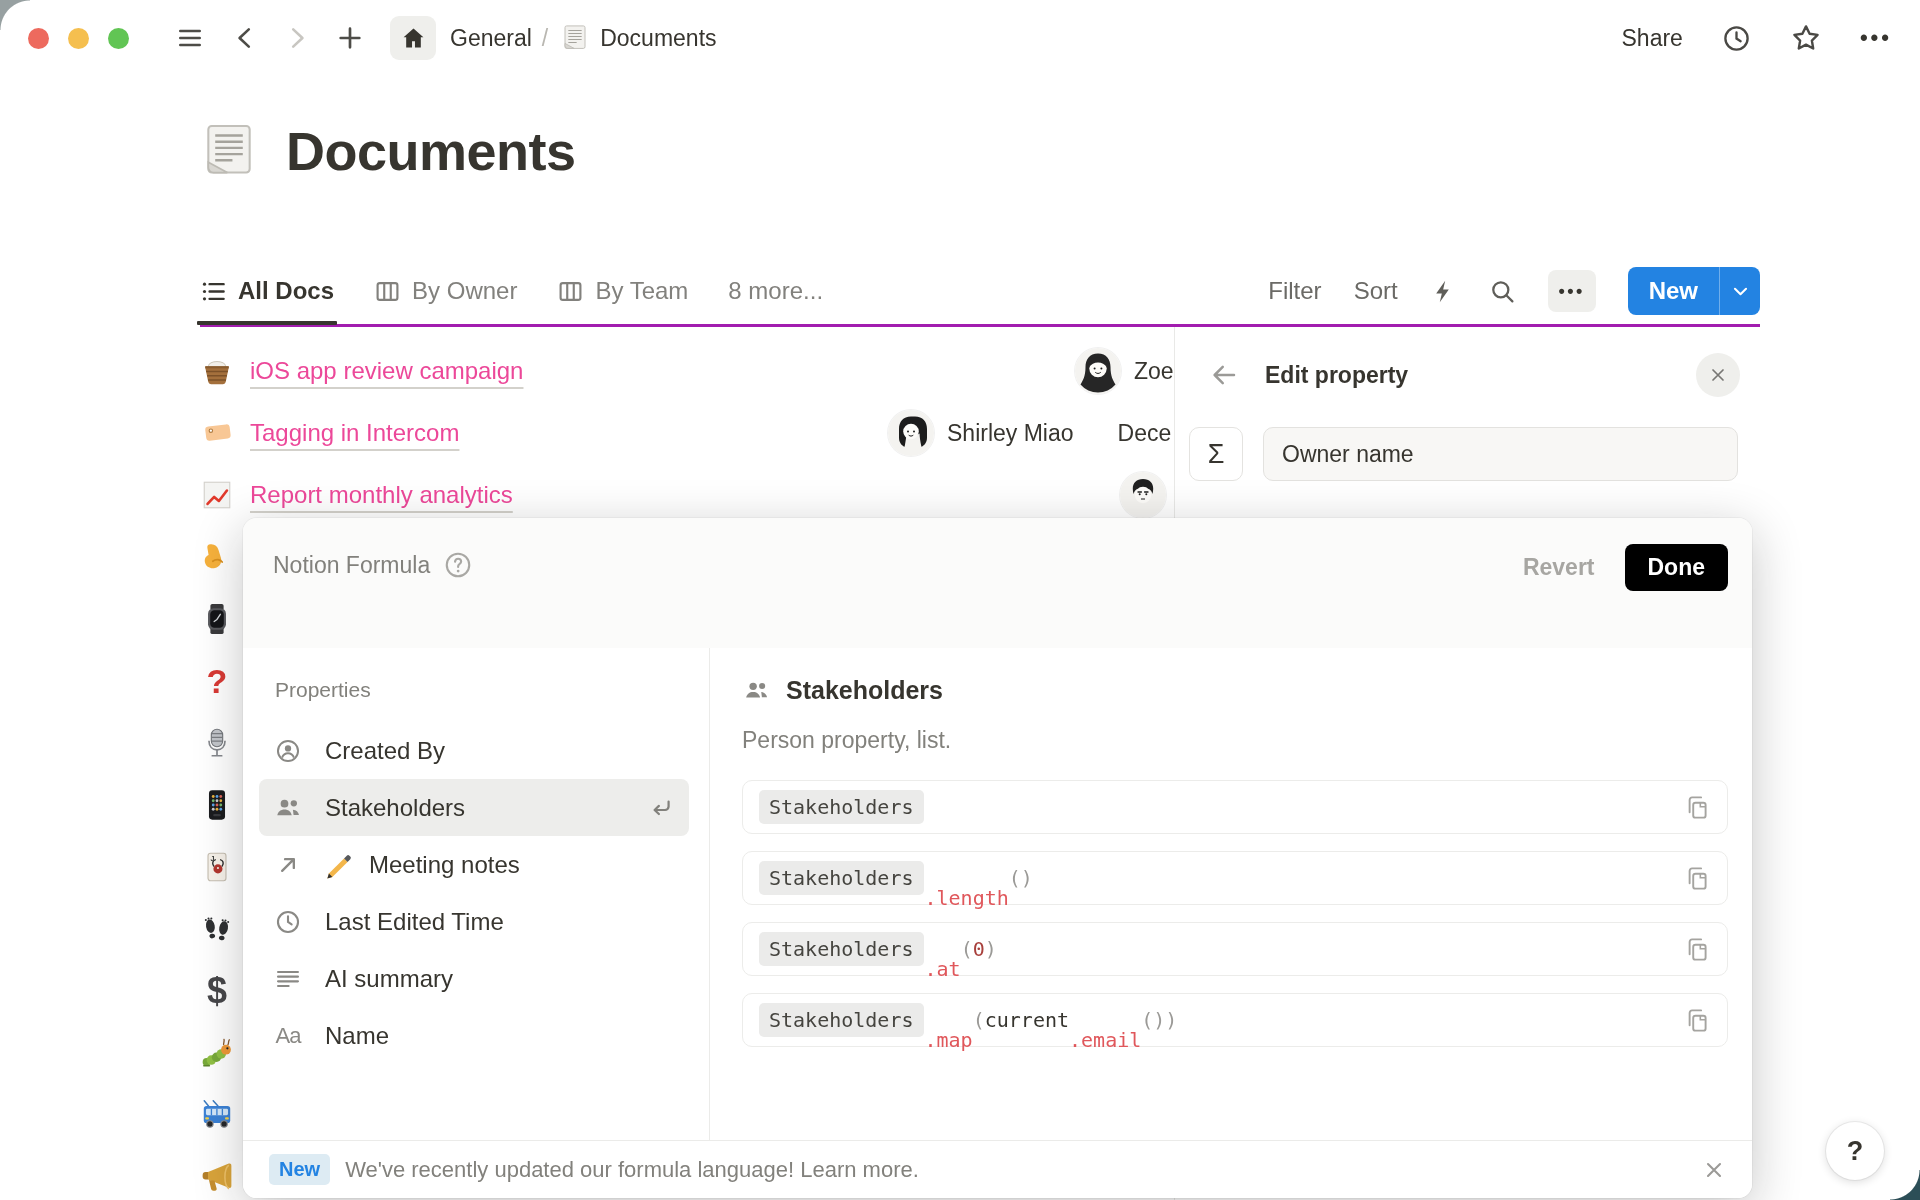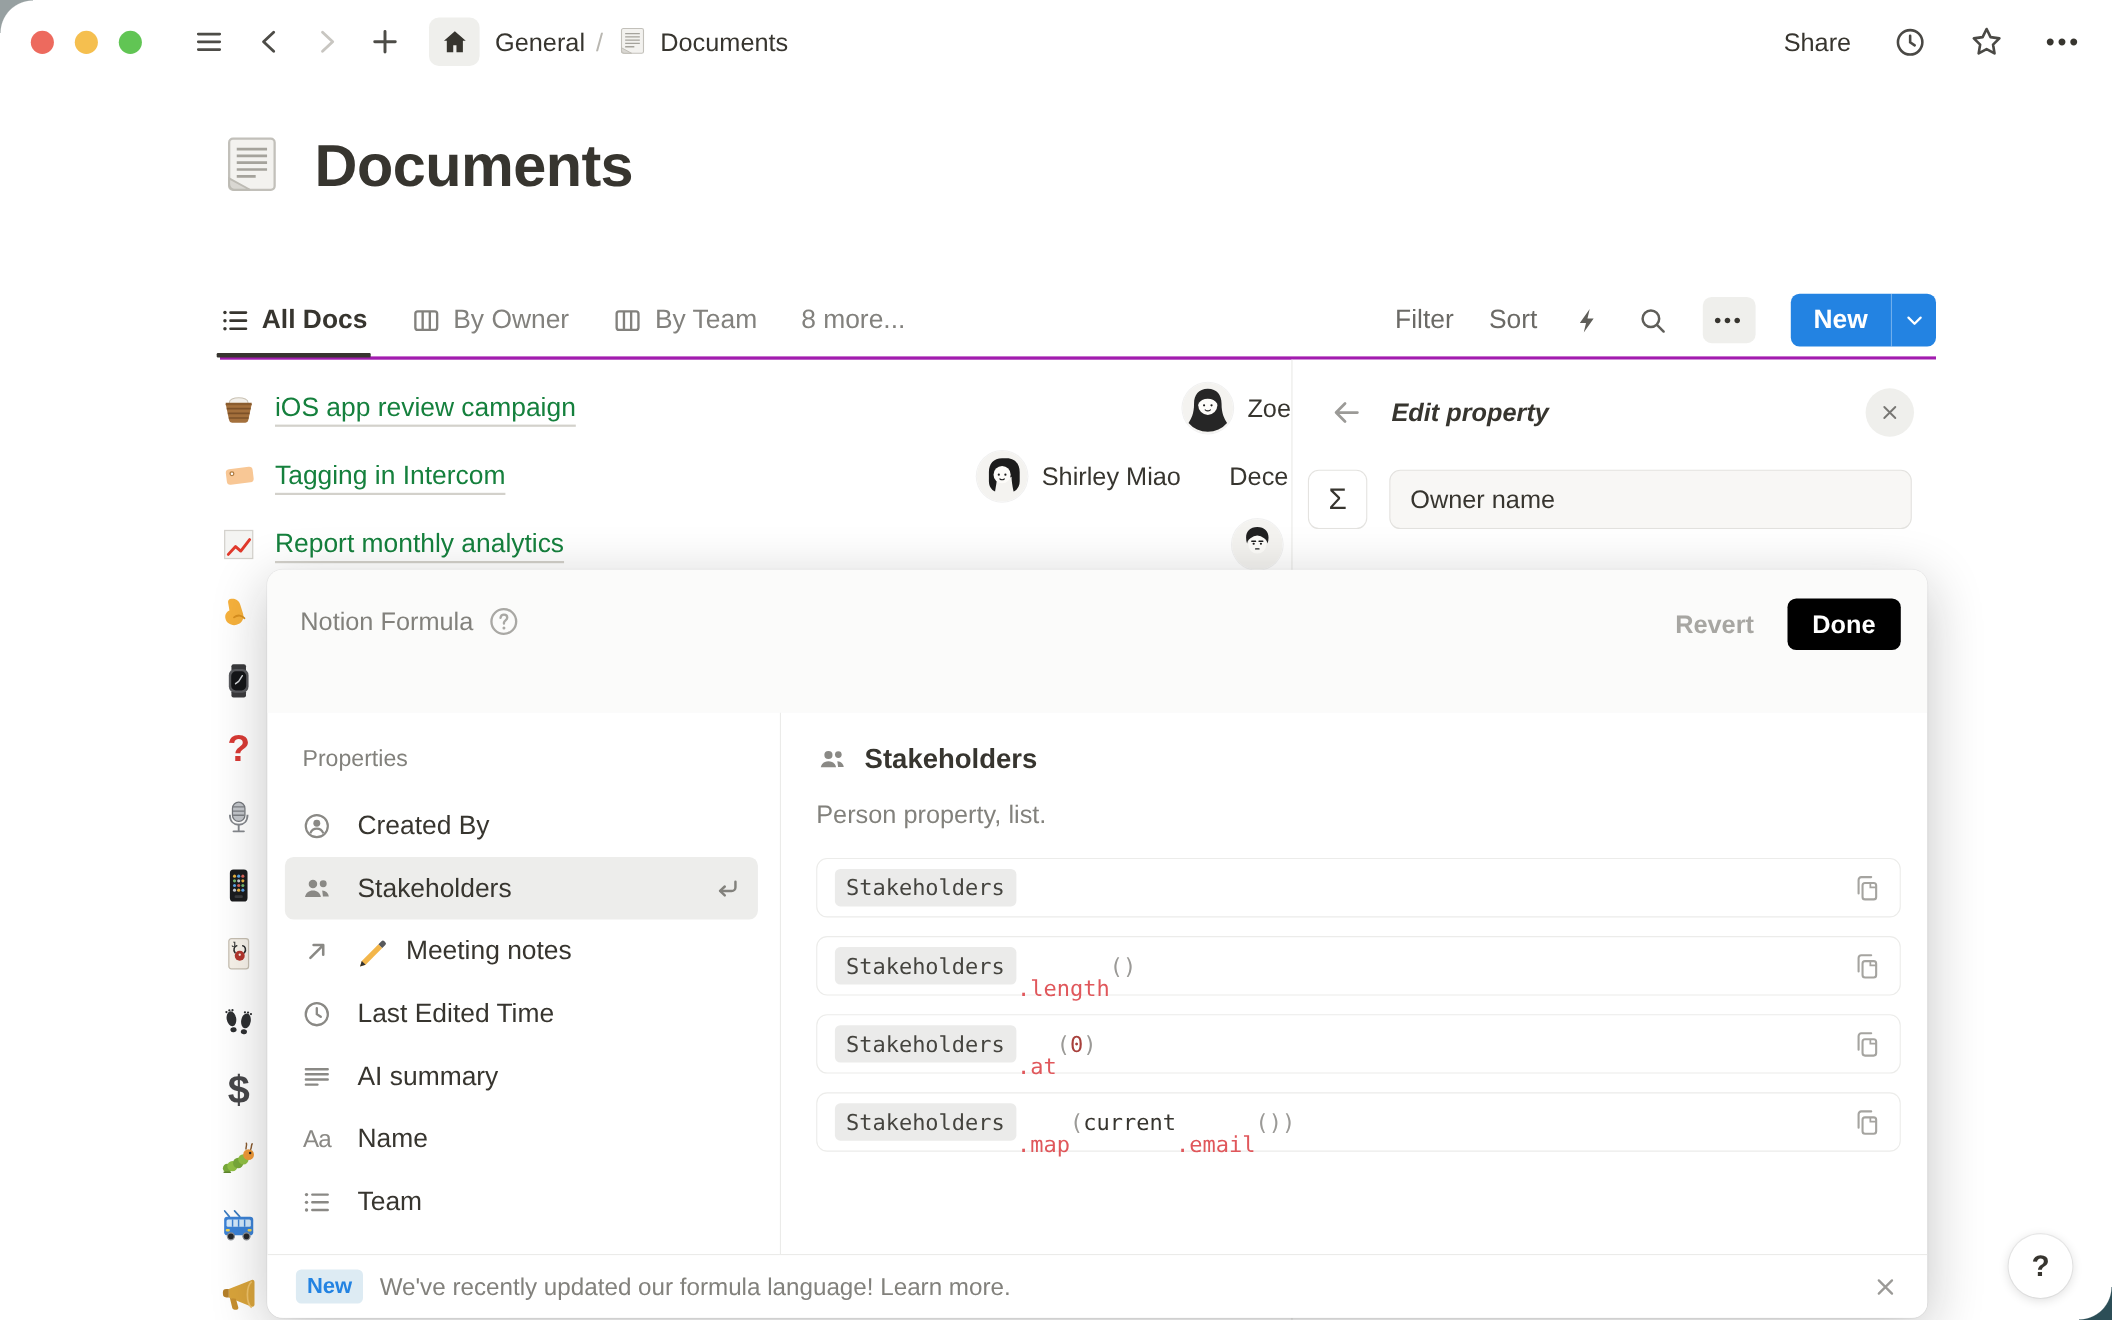--- a/index.html
+++ b/index.html
@@ -43,30 +43,30 @@
   .tb-ic{width:27px;height:27px;color:#5f5e59;cursor:pointer;}
   .tb-dots{width:48px;height:42px;background:#efefec;border-radius:8px;display:flex;align-items:center;justify-content:center;font-size:18px;letter-spacing:2.5px;font-weight:700;color:#37352f;cursor:pointer;}
   .new-btn{display:flex;align-items:stretch;height:48px;border-radius:8px;overflow:hidden;background:#2383e2;cursor:pointer;}
   .new-main{display:flex;align-items:center;padding:0 21px;color:#fff;font-size:24px;font-weight:600;}
   .new-split{width:40px;display:flex;align-items:center;justify-content:center;border-left:1px solid rgba(255,255,255,.35);color:#fff;}
 
   
   .list{position:absolute;left:200px;top:340px;width:1560px;z-index:1;}
   .lrow{position:relative;height:62px;display:flex;align-items:center;}
   .lrow .ricon{width:50px;height:38px;align-items:center;display:flex;}
-  .rtitle{font-size:24px;font-weight:500;color:#15803d;text-decoration:underline;text-decoration-color:#d3d1cb;text-decoration-thickness:1.5px;text-underline-offset:8px;cursor:pointer;}
+  .rtitle{font-size:24px;font-weight:500;color:#ec4899;text-decoration:underline;text-decoration-color:#d3d1cb;text-decoration-thickness:1.5px;text-underline-offset:8px;cursor:pointer;}
   .meta{position:absolute;top:0;height:62px;display:flex;align-items:center;font-size:23px;color:#37352f;white-space:nowrap;}
   .meta .avatar{width:46px;height:46px;border-radius:50%;flex:none;margin-right:13px;box-shadow:0 0 0 1px rgba(0,0,0,.06);}
   .meta .mdate{margin-left:44px;}
   .qmark{font-size:34px;font-weight:800;color:#d93a35;line-height:1;}
   .dollar{font-size:36px;font-weight:800;color:#47474a;line-height:1;}
 
   
   .panel{position:absolute;left:1174px;top:327px;width:586px;bottom:0;background:#fff;border-left:1px solid #e9e9e7;z-index:10;box-sizing:border-box;}
-  .panel-head{display:flex;align-items:center;padding:26px 20px 0 34px;font-style:italic;}
+  .panel-head{display:flex;align-items:center;padding:26px 20px 0 34px;}
   .p-back{width:30px;height:30px;color:#9b9a97;cursor:pointer;}
   .p-title{margin-left:26px;font-size:23px;font-weight:700;color:#37352f;}
   .p-close{margin-left:auto;width:44px;height:44px;border-radius:50%;background:#efefec;display:flex;align-items:center;justify-content:center;color:#787774;cursor:pointer;}
   .panel-form{display:flex;gap:20px;padding:30px 22px 0 14px;}
   .sigma-btn{width:54px;height:54px;border:1px solid #e4e3e0;border-radius:10px;background:#fff;display:flex;align-items:center;justify-content:center;font-size:27px;color:#37352f;box-sizing:border-box;cursor:pointer;}
   .prop-input{flex:1;height:54px;border:1px solid #e3e2df;border-radius:10px;background:#f8f7f5;font-size:23px;color:#37352f;padding:0 18px;box-sizing:border-box;font-family:"Liberation Sans",sans-serif;outline:none;}
 
   
   .dialog{position:absolute;left:243px;top:518px;width:1509px;height:680px;background:#fff;border-radius:14px;z-index:20;
     box-shadow:0 12px 50px rgba(15,15,15,.24),0 0 0 1px rgba(15,15,15,.04);display:flex;flex-direction:column;overflow:hidden;}
@@ -578,31 +578,20 @@
               </svg>
             </span>
             <span>AI summary</span>
           </div>
           <div class="d-item">
             <span class="ic ico" style="width: 30px; height: 28px;">
               <span style="font-size:22px;color:#8a8985;font-weight:500;letter-spacing:-1px">Aa</span>
             </span>
             <span>Name</span>
           </div>
-          <div class="d-item">
-            <span class="ic ico" style="width: 30px; height: 28px;">
-              <svg viewBox="0 0 24 24" fill="none" xmlns="http://www.w3.org/2000/svg">
-                <path d="M8.5 6h12M8.5 12h12M8.5 18h12" stroke="currentColor" stroke-width="1.9" stroke-linecap="round"></path>
-                <circle cx="4" cy="6" r="1.3" fill="currentColor"></circle>
-                <circle cx="4" cy="12" r="1.3" fill="currentColor"></circle>
-                <circle cx="4" cy="18" r="1.3" fill="currentColor"></circle>
-              </svg>
-            </span>
-            <span>Team</span>
-          </div>
         </div>
     </div>
     <div class="d-detail">
       <div class="dh">
         <span class="ic ico">
             <svg viewBox="0 0 24 24" fill="none" xmlns="http://www.w3.org/2000/svg">
               <circle cx="9" cy="8.3" r="3.3" fill="currentColor"></circle>
               <path d="M2.8 18.3c.7-3.2 3-5 6.2-5s5.5 1.8 6.2 5H2.8Z" fill="currentColor"></path>
               <circle cx="17" cy="8" r="2.7" fill="currentColor"></circle>
               <path d="M16.2 13.4c2.9.2 4.7 1.8 5.2 4.6h-4.6" fill="currentColor"></path>

